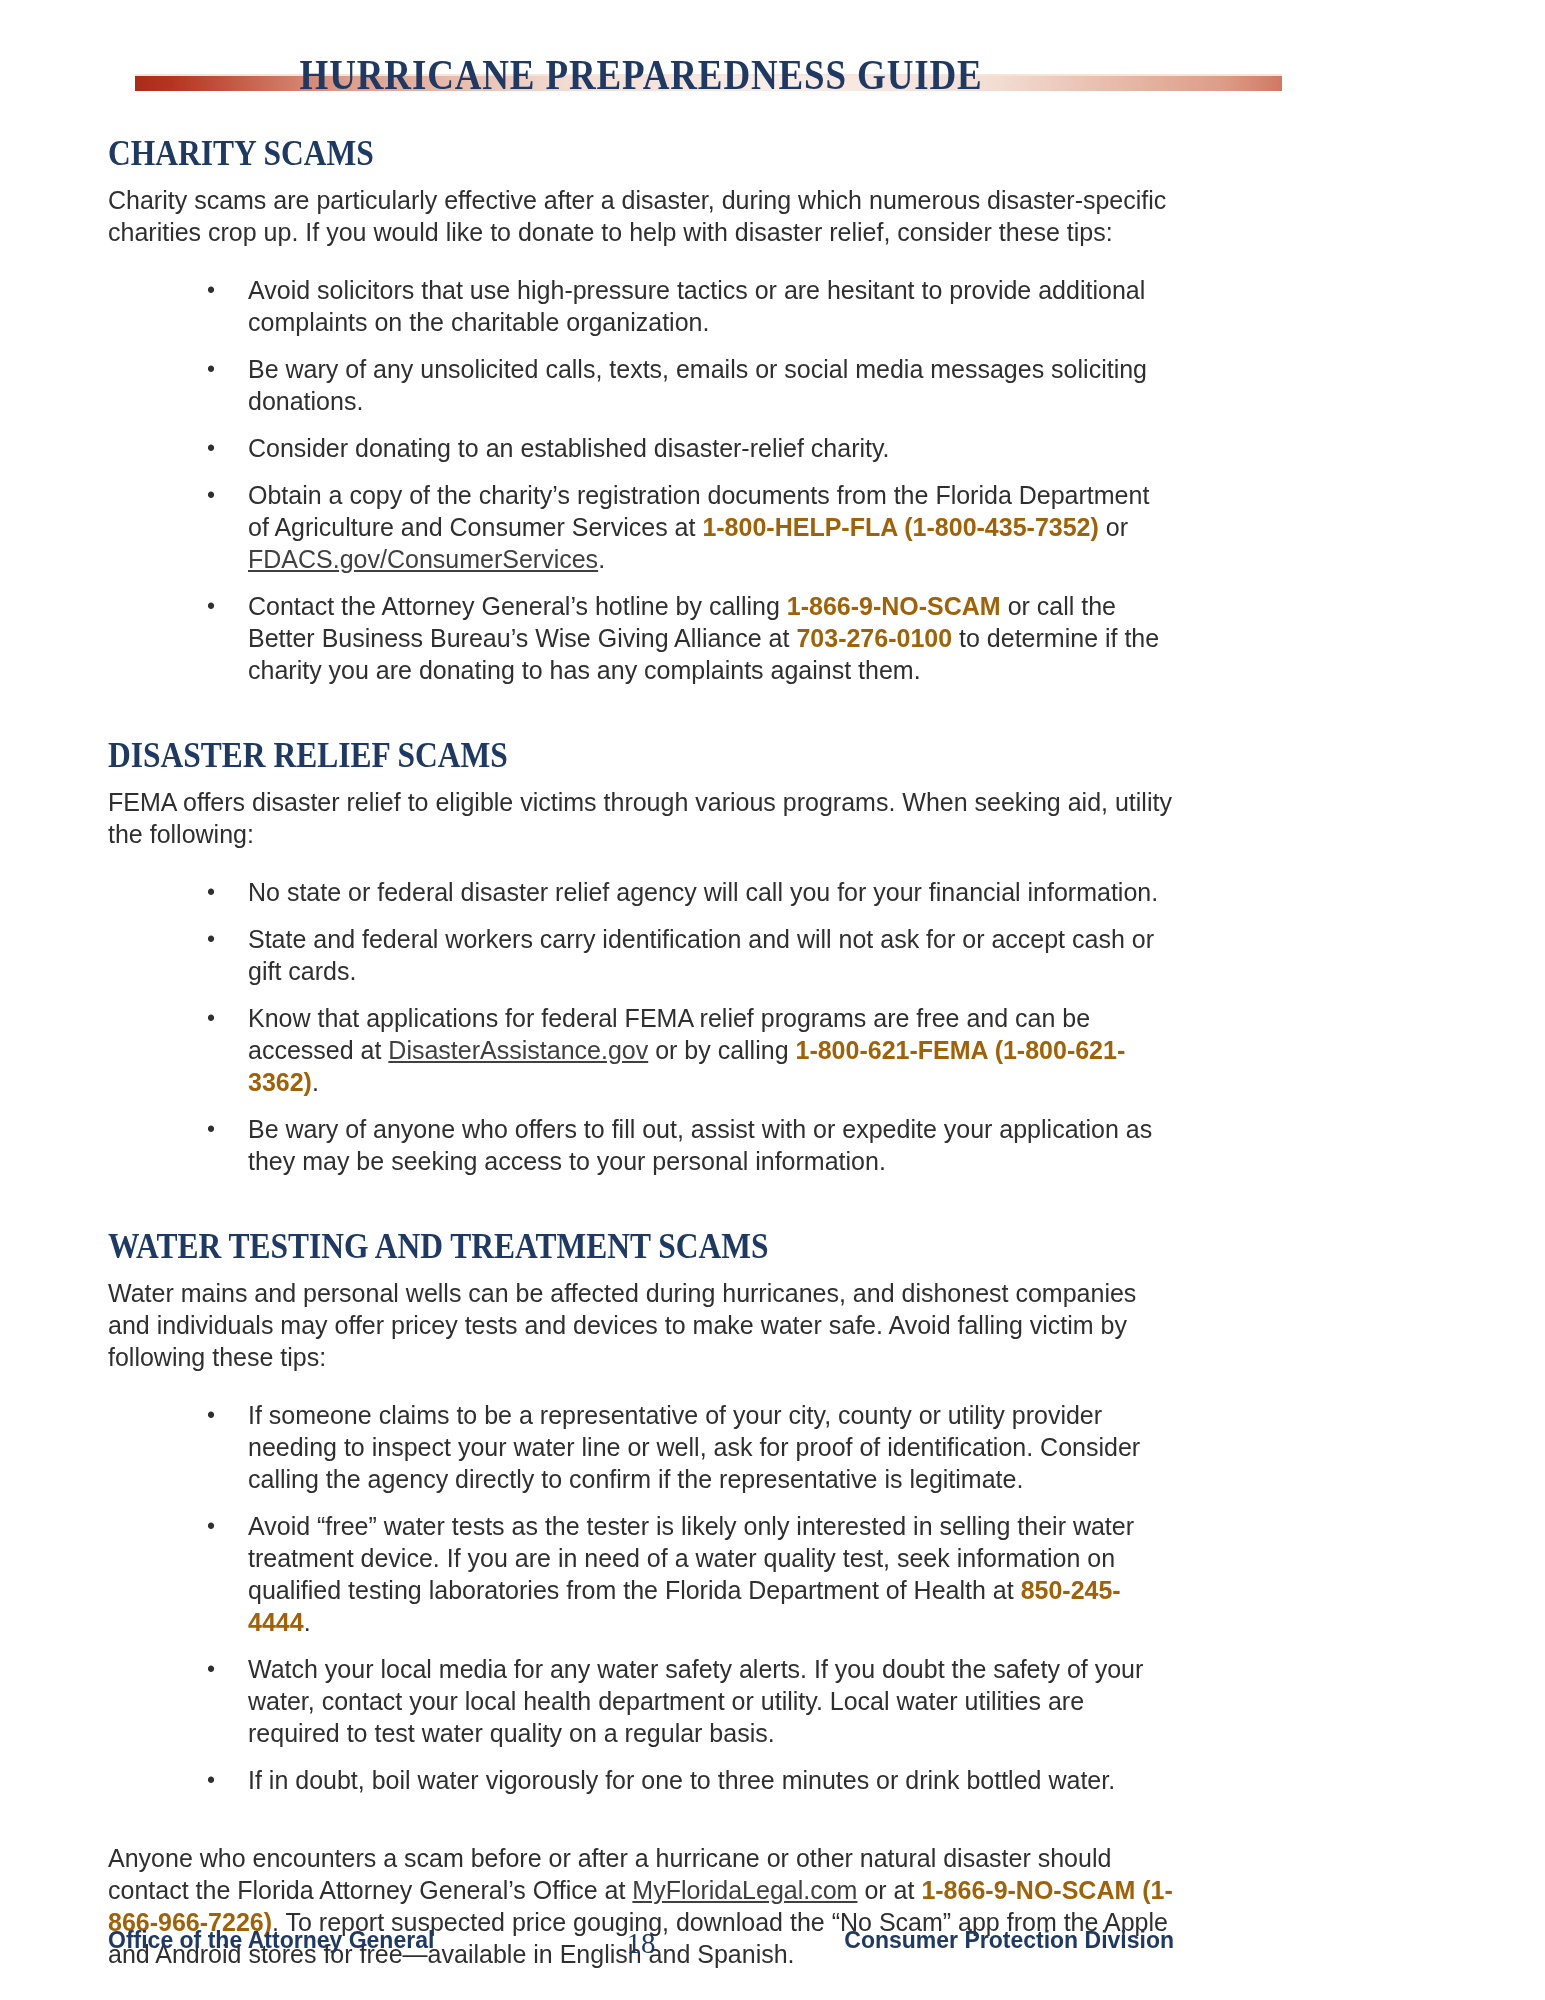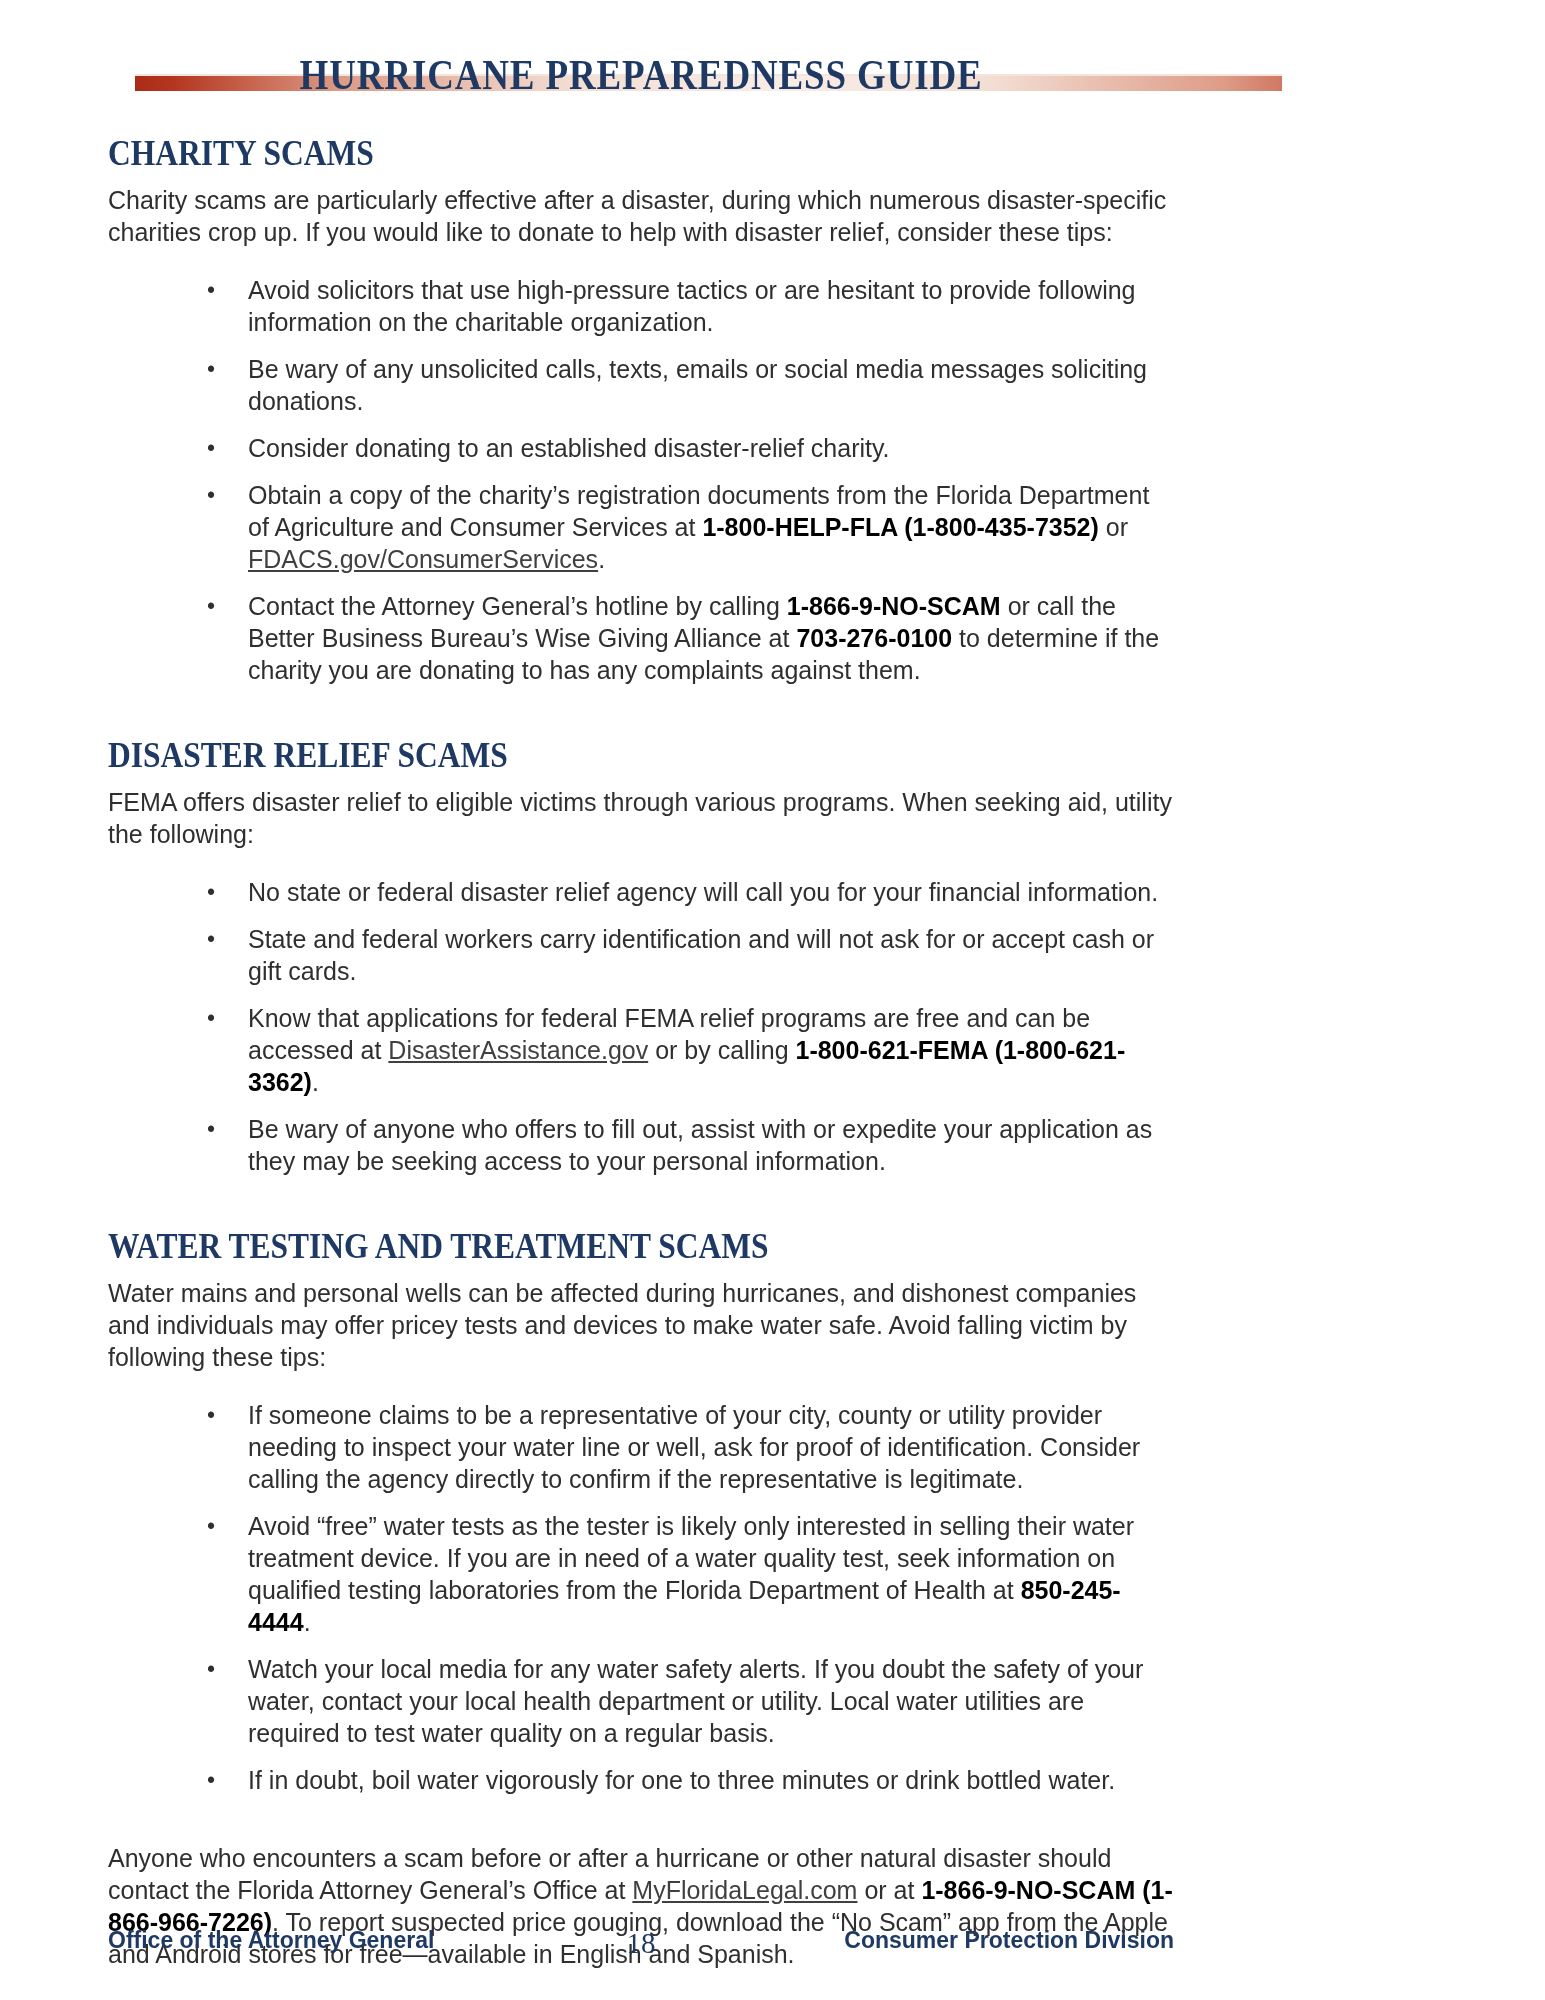--- a/index.html
+++ b/index.html
@@ -43,21 +43,21 @@
   ul.bullets { margin:26px 0 0 0; padding:0 0 0 97px; list-style:none; }
   ul.bullets li {
     position:relative; padding-left:43px; margin-bottom:15px;
     font-size:25px; line-height:32px;
   }
   ul.bullets li::before {
     content:"\2022";
     position:absolute; left:2px; top:0;
     font-size:23px; color:#2f2f2f;
   }
-  strong { font-weight:700; color:#000000; }
+  strong { font-weight:700; color:#a16207; }
   a.doclink { color:#404040; text-decoration:underline; cursor:pointer; }
   .closing { margin:46px 0 0 0; font-size:25px; line-height:32px; }
   
   footer { position:absolute; left:108px; right:108px; bottom:46px; height:40px; }
   .footer-left, .footer-right {
     position:absolute; bottom:0;
     font-size:23px; font-weight:700; color:#1e3a64;
   }
   .footer-left { left:0; }
   .footer-right { right:0; }
@@ -76,21 +76,21 @@
     <div class="rule-bar"></div>
     <h1><span class="squeeze">HURRICANE PREPAREDNESS GUIDE</span></h1>
   </header>
 
   <main class="content">
 
   <section>
         <h2><span class="squeeze">CHARITY SCAMS</span></h2>
         <p class="intro">Charity scams are particularly effective after a disaster, during which numerous disaster-specific charities crop up. If you would like to donate to help with disaster relief, consider these tips:</p>
         <ul class="bullets">
-          <li><span>Avoid solicitors that use high-pressure tactics or are hesitant to provide following information on the charitable organization.</span></li>
+          <li><span>Avoid solicitors that use high-pressure tactics or are hesitant to provide additional complaints on the charitable organization.</span></li>
           <li><span>Be wary of any unsolicited calls, texts, emails or social media messages soliciting donations.</span></li>
           <li><span>Consider donating to an established disaster-relief charity.</span></li>
           <li><span>Obtain a copy of the charity’s registration documents from the Florida Department of Agriculture and Consumer Services at </span><strong>1-800-HELP-FLA (1-800-435-7352)</strong><span> or </span><a class="doclink" href="#">FDACS.gov/ConsumerServices</a><span>.</span></li>
           <li><span>Contact the Attorney General’s hotline by calling </span><strong>1-866-9-NO-SCAM</strong><span> or call the Better Business Bureau’s Wise Giving Alliance at </span><strong>703-276-0100</strong><span> to determine if the charity you are donating to has any complaints against them.</span></li>
         </ul>
       </section>
       <section>
         <h2><span class="squeeze">DISASTER RELIEF SCAMS</span></h2>
         <p class="intro">FEMA offers disaster relief to eligible victims through various programs. When seeking aid, utility the following:</p>
         <ul class="bullets">

